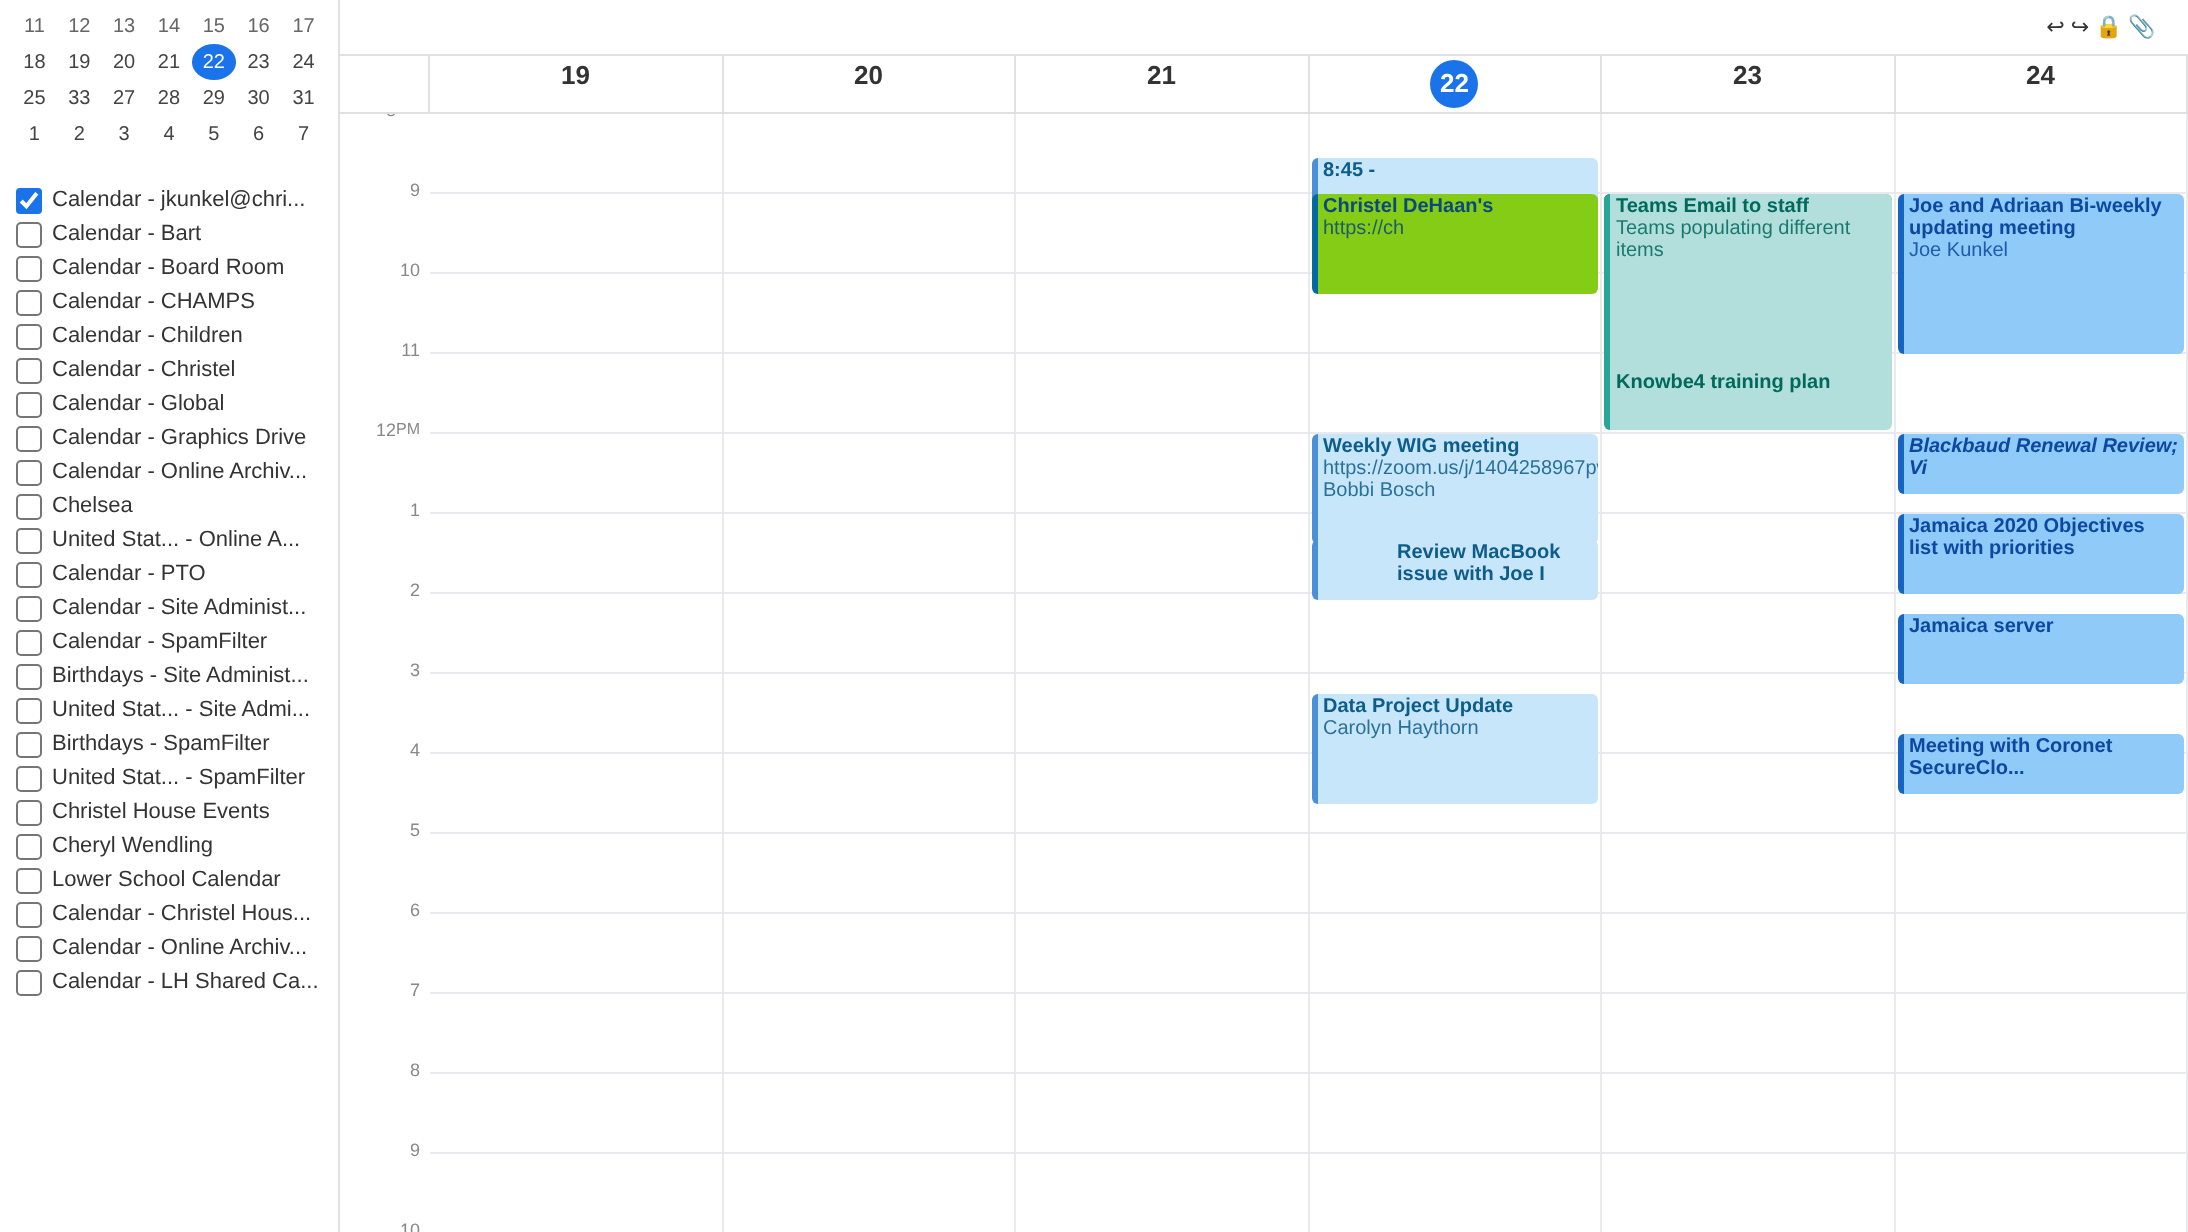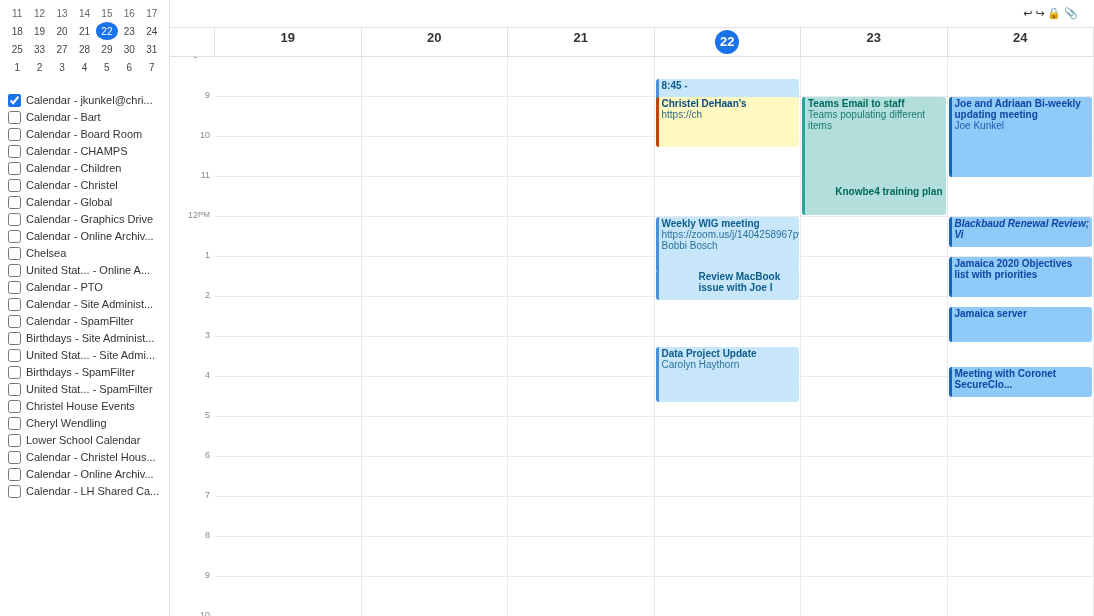--- a/index.html
+++ b/index.html
@@ -180,21 +180,21 @@
       padding: 1px 3px;
       font-size: 10px;
       overflow: hidden;
       z-index: 2;
       cursor: pointer;
     }
     .event-title { font-weight: bold; display: block; }
     .event-sub { display: block; color: inherit; opacity: 0.85; }
 
     .ev-blue-light { background: #c8e6fa; color: #0d5c8a; border-left: 3px solid #4a90d9; }
-    .ev-blue-mid { background: #fef9c3; color: #0a4a7a; border-left: 3px solid #c2410c; }
+    .ev-blue-mid { background: #84cc16; color: #0a4a7a; border-left: 3px solid #0369a1; }
     .ev-teal { background: #b2dfdb; color: #00695c; border-left: 3px solid #26a69a; }
     .ev-blue-dark { background: #90caf9; color: #0d47a1; border-left: 3px solid #1565c0; }
 
     .notif-icons { display: flex; gap: 3px; align-items: center; }
 
     .pm-badge {
       font-size: 8px;
       color: #888;
       vertical-align: super;
     }
@@ -508,21 +508,21 @@
               <div class="hour-cell"></div>
               <div class="hour-cell"></div>
               <div class="hour-cell"></div>
               <div class="event ev-blue-mid" style="top: 40px; height: 50px;">
                 <span class="event-title">Christel D</span>
               </div>
               <div class="event ev-teal" style="top: 40px; height: 95px;">
                 <span class="event-title">Teams Email to staff</span>
                 <span class="event-sub">Teams populating different items</span>
               </div>
-              <div class="event ev-teal" style="top: 128px; height: 30px; text-align: right;">
+              <div class="event ev-teal" style="top: 128px; height: 30px;">
                 <span class="event-title">Knowbe4 training plan</span>
               </div>
             </div>
             <div class="day-col" style="position: relative; height: 600px;">
               <div class="hour-cell"></div>
               <div class="hour-cell"></div>
               <div class="hour-cell"></div>
               <div class="hour-cell"></div>
               <div class="hour-cell"></div>
               <div class="hour-cell"></div>

